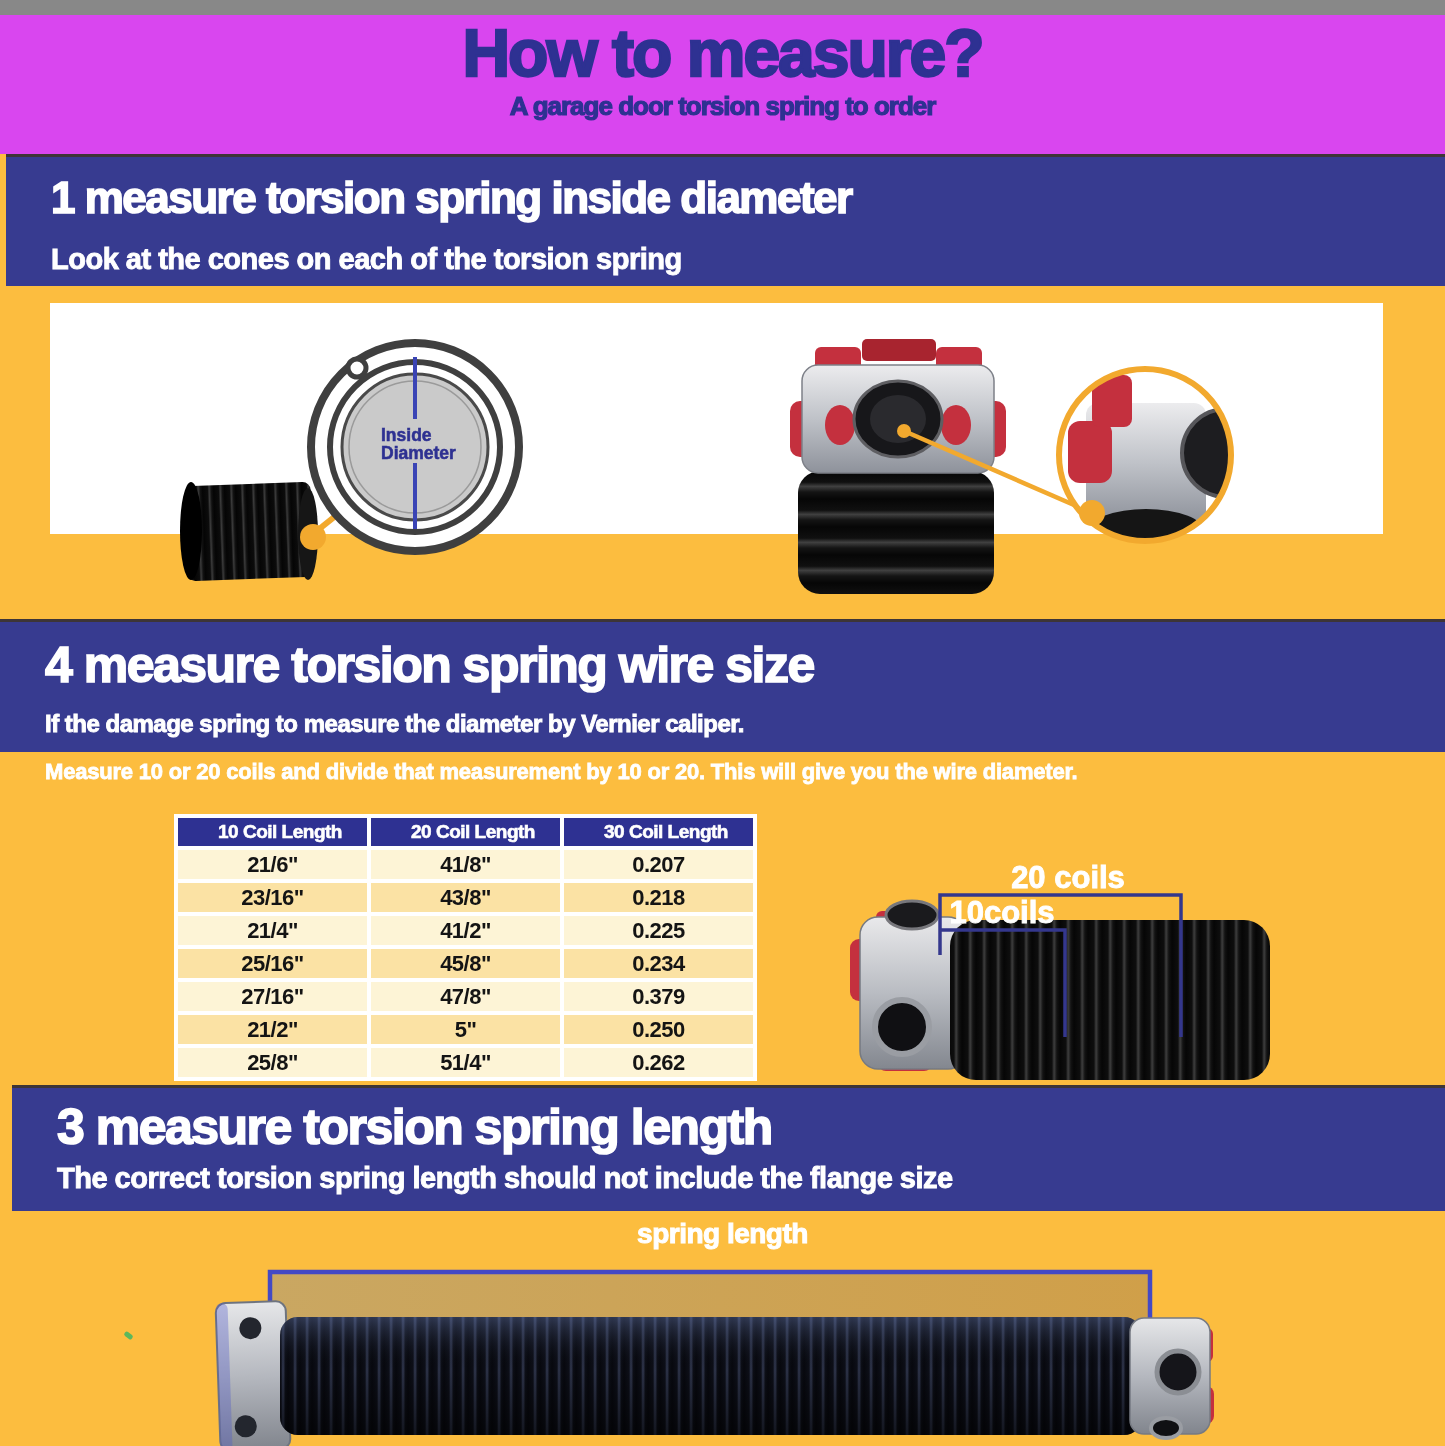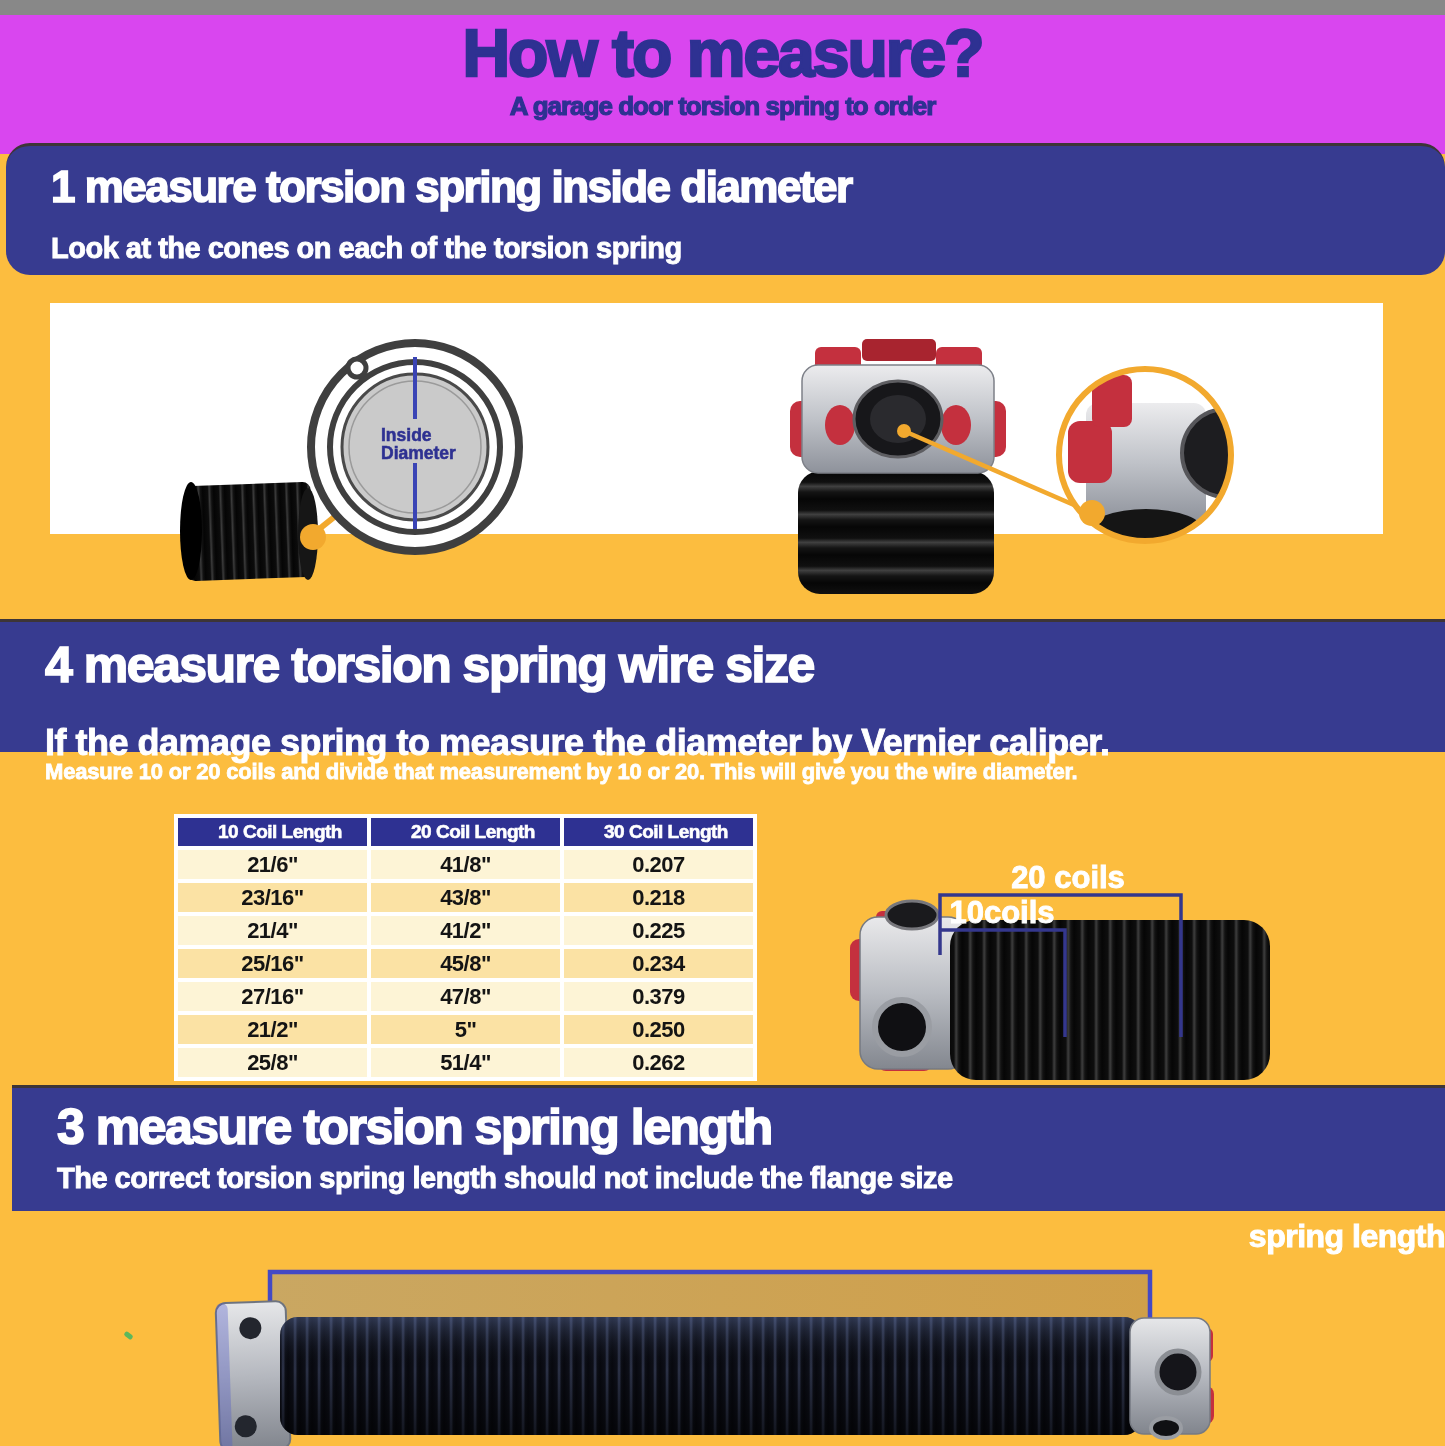--- a/index.html
+++ b/index.html
@@ -10,32 +10,32 @@
   
   .page-title{position:absolute;top:0px;left:0;width:100%;text-align:center;margin:0;
       font-size:66px;font-weight:700;color:#2e3192;-webkit-text-stroke:2.4px #2e3192;
       letter-spacing:-2px;}
   .page-subtitle{position:absolute;top:76px;left:0;width:100%;text-align:center;margin:0;
       font-size:26px;font-weight:700;color:#2e3192;-webkit-text-stroke:1.2px #2e3192;
       letter-spacing:-1px;}
 
   
   .band{position:absolute;background:#373b90;border-top:3px solid rgba(62,53,40,.85);color:#fff;}
-  .band-1{left:6px;right:0;top:128px;height:129px;border-radius:24px;}
+  .band-1{left:6px;right:0;top:139px;height:129px;}
   .band-2{left:0;right:0;top:604px;height:130px;}
   .band-3{left:12px;right:0;top:1070px;height:123px;}
   .band h2{margin:0;position:absolute;left:45px;font-weight:700;color:#fff;
       -webkit-text-stroke:1.6px #fff;letter-spacing:-1.5px;white-space:nowrap;}
   .band-1 h2{top:16px;font-size:44px;}
   .band-2 h2{top:14px;font-size:50px;}
   .band-3 h2{top:10px;font-size:50px;}
   .band .band-sub{position:absolute;left:45px;font-weight:700;color:#fff;
       -webkit-text-stroke:0.9px #fff;letter-spacing:-0.5px;white-space:nowrap;}
   .band-1 .band-sub{top:86px;font-size:29px;}
-  .band-2 .band-sub{top:100px;font-size:36px;}
+  .band-2 .band-sub{top:88px;font-size:24px;}
   .band-3 .band-sub{top:74px;font-size:29px;}
 
   .measure-note{position:absolute;left:45px;top:744px;margin:0;font-size:22px;font-weight:700;
       color:#fff;-webkit-text-stroke:0.8px #fff;letter-spacing:-0.2px;white-space:nowrap;}
 
   
   .panel-1{position:absolute;left:50px;top:288px;width:1333px;height:231px;background:#fff;}
 
   
   .wire-table{position:absolute;left:174px;top:799px;border-collapse:separate;border-spacing:4px;
@@ -43,22 +43,22 @@
   .wire-table th{width:172px;height:26px;background:#2e3192;color:#fff;font-size:19px;
       font-weight:700;-webkit-text-stroke:0.6px #fff;letter-spacing:-0.5px;padding-left:16px;}
   .wire-table td{width:172px;height:27px;text-align:center;font-size:22px;font-weight:700;
       color:#141414;letter-spacing:-0.5px;}
   .wire-table tbody tr:nth-child(odd) td{background:#fdf4d6;}
   .wire-table tbody tr:nth-child(even) td{background:#fbe2a4;}
 
   
   .coil-diagram{position:absolute;left:850px;top:840px;}
   .spring-length-svg{position:absolute;left:180px;top:1245px;}
-  .spring-length-label{position:absolute;top:1203px;left:0;width:100%;text-align:right;margin:0;
-      font-size:32px;font-weight:700;color:#fff;-webkit-text-stroke:1px #fff;letter-spacing:-0.5px;}
+  .spring-length-label{position:absolute;top:1203px;left:0;width:100%;text-align:center;margin:0;
+      font-size:28px;font-weight:700;color:#fff;-webkit-text-stroke:1px #fff;letter-spacing:-0.5px;}
   .stray-mark{position:absolute;left:124px;top:1318px;width:9px;height:5px;background:#5cb85c;
       border-radius:2px;transform:rotate(38deg);}
   svg text{font-family:"Liberation Sans",sans-serif;}
 </style>
 </head>
 <body>
 
 <div class="page">
   <div class="yellow-bg"></div>
 

